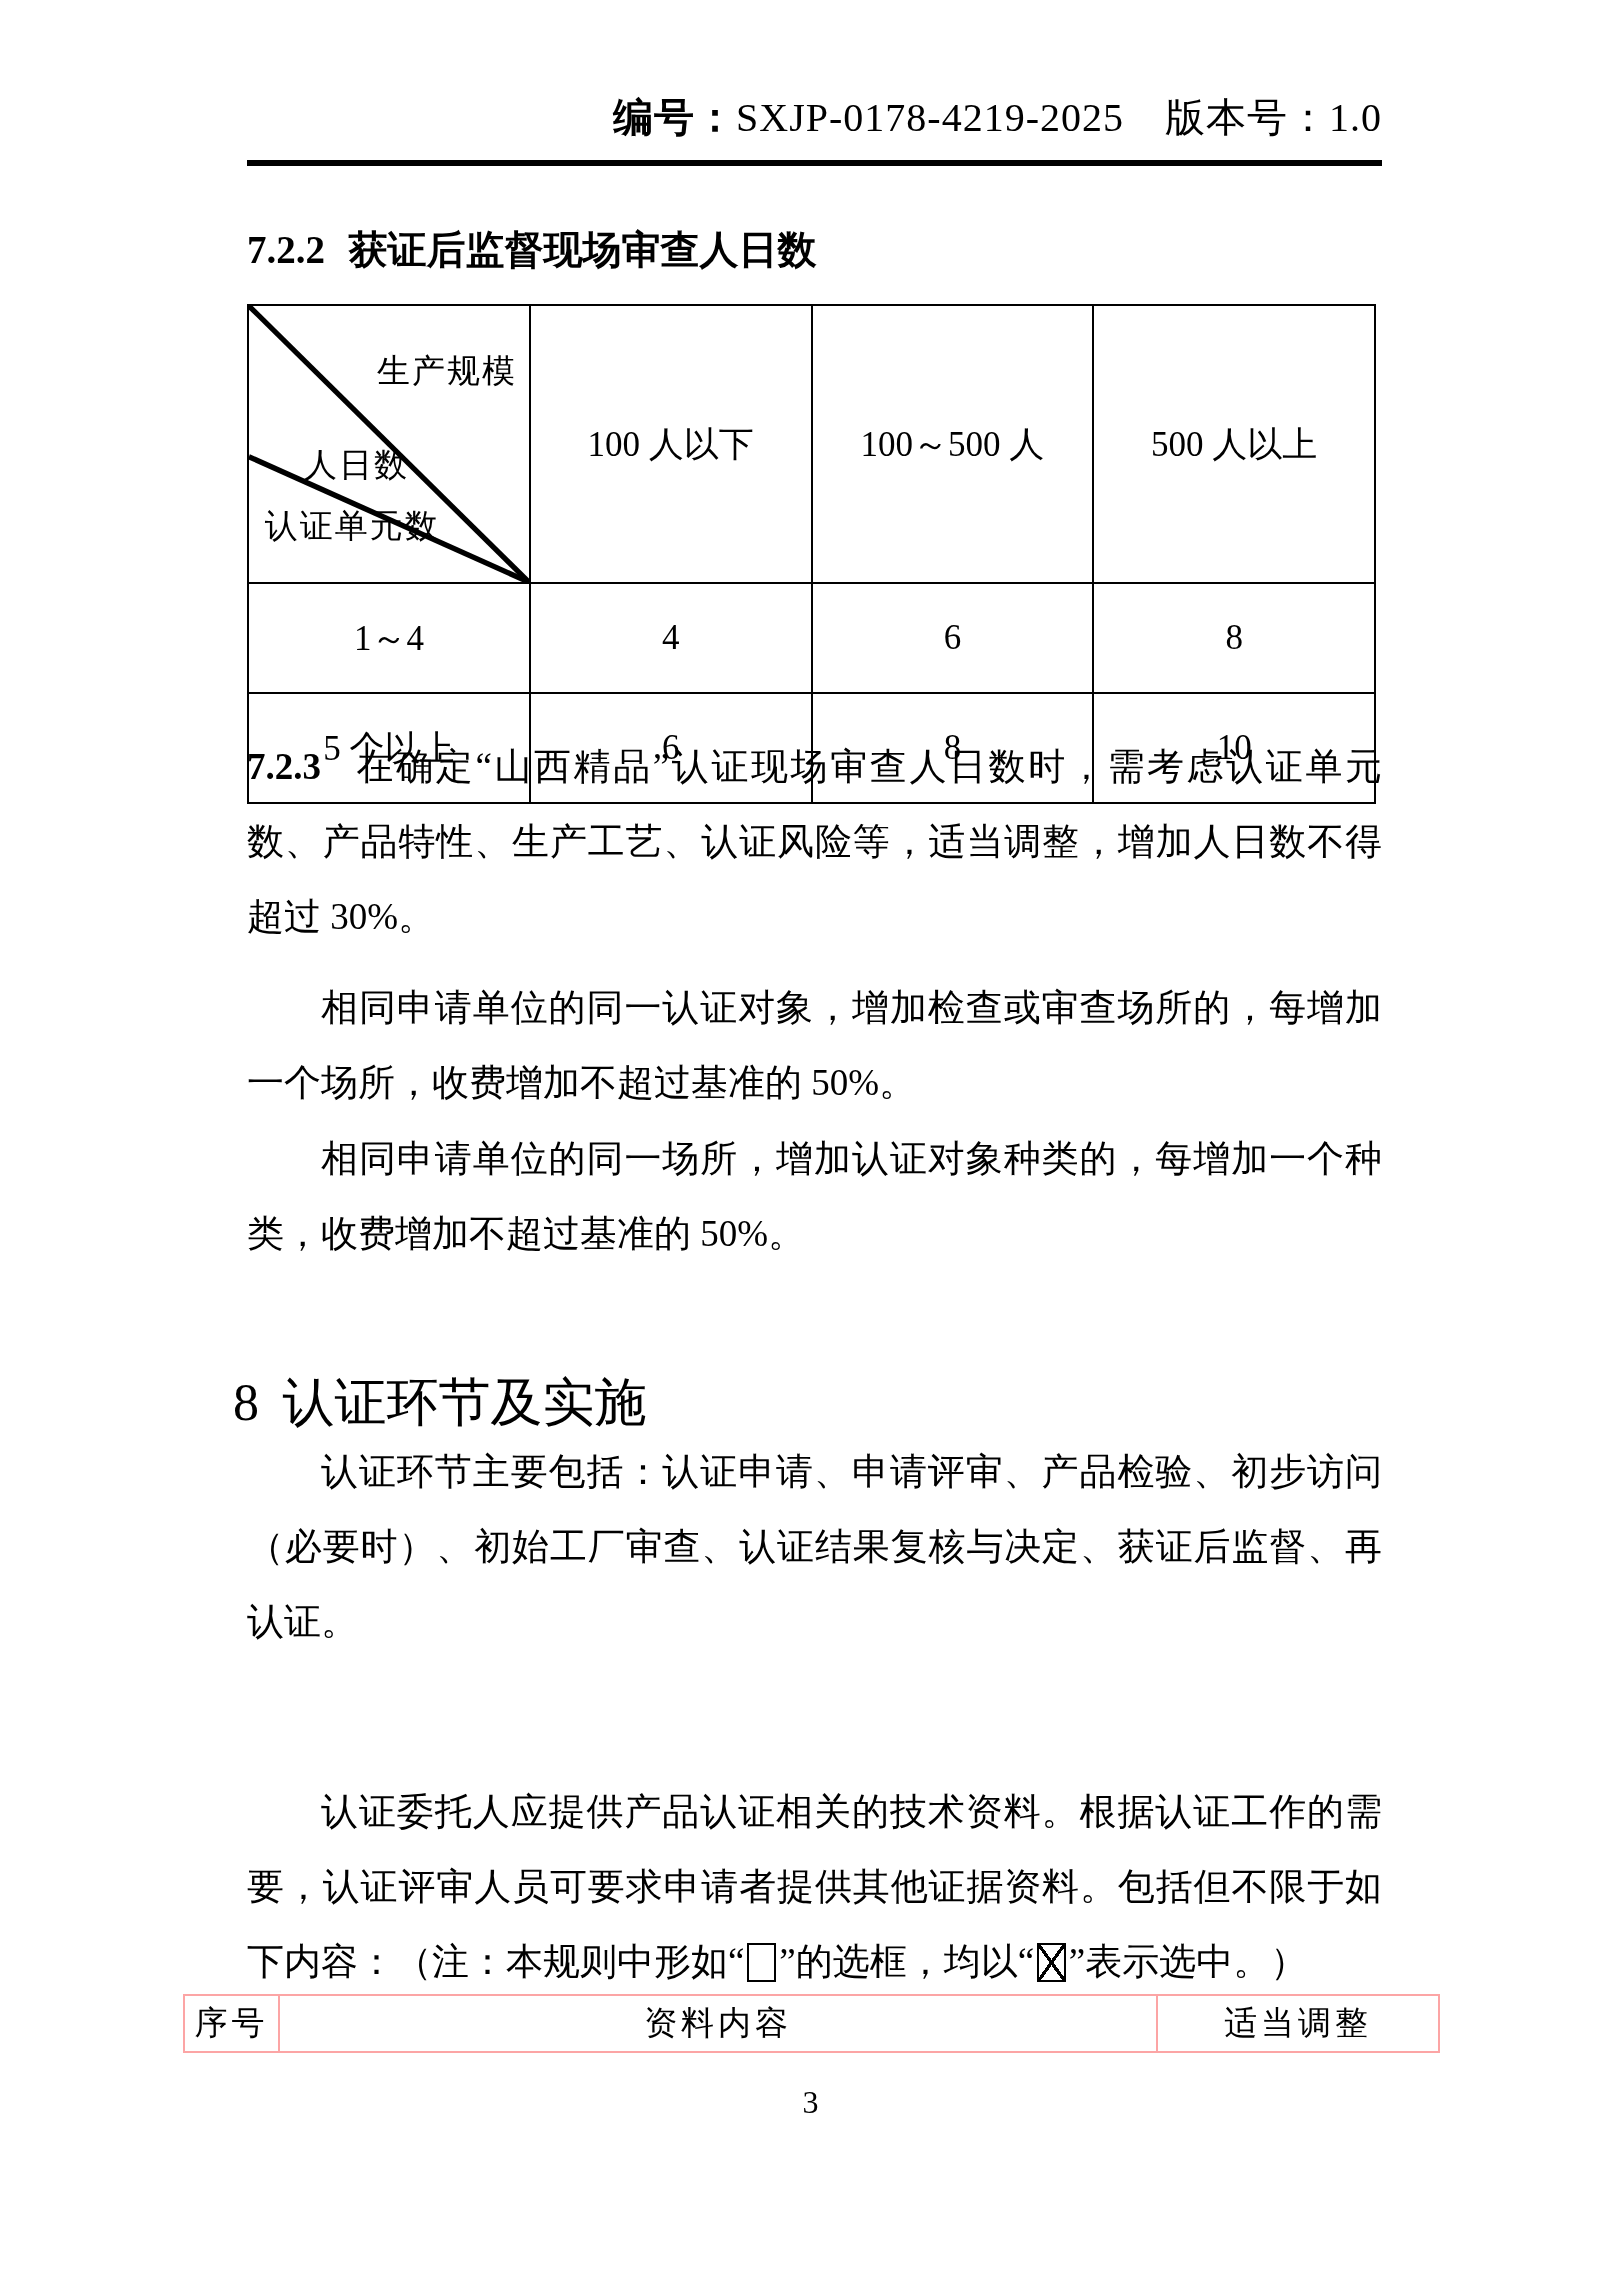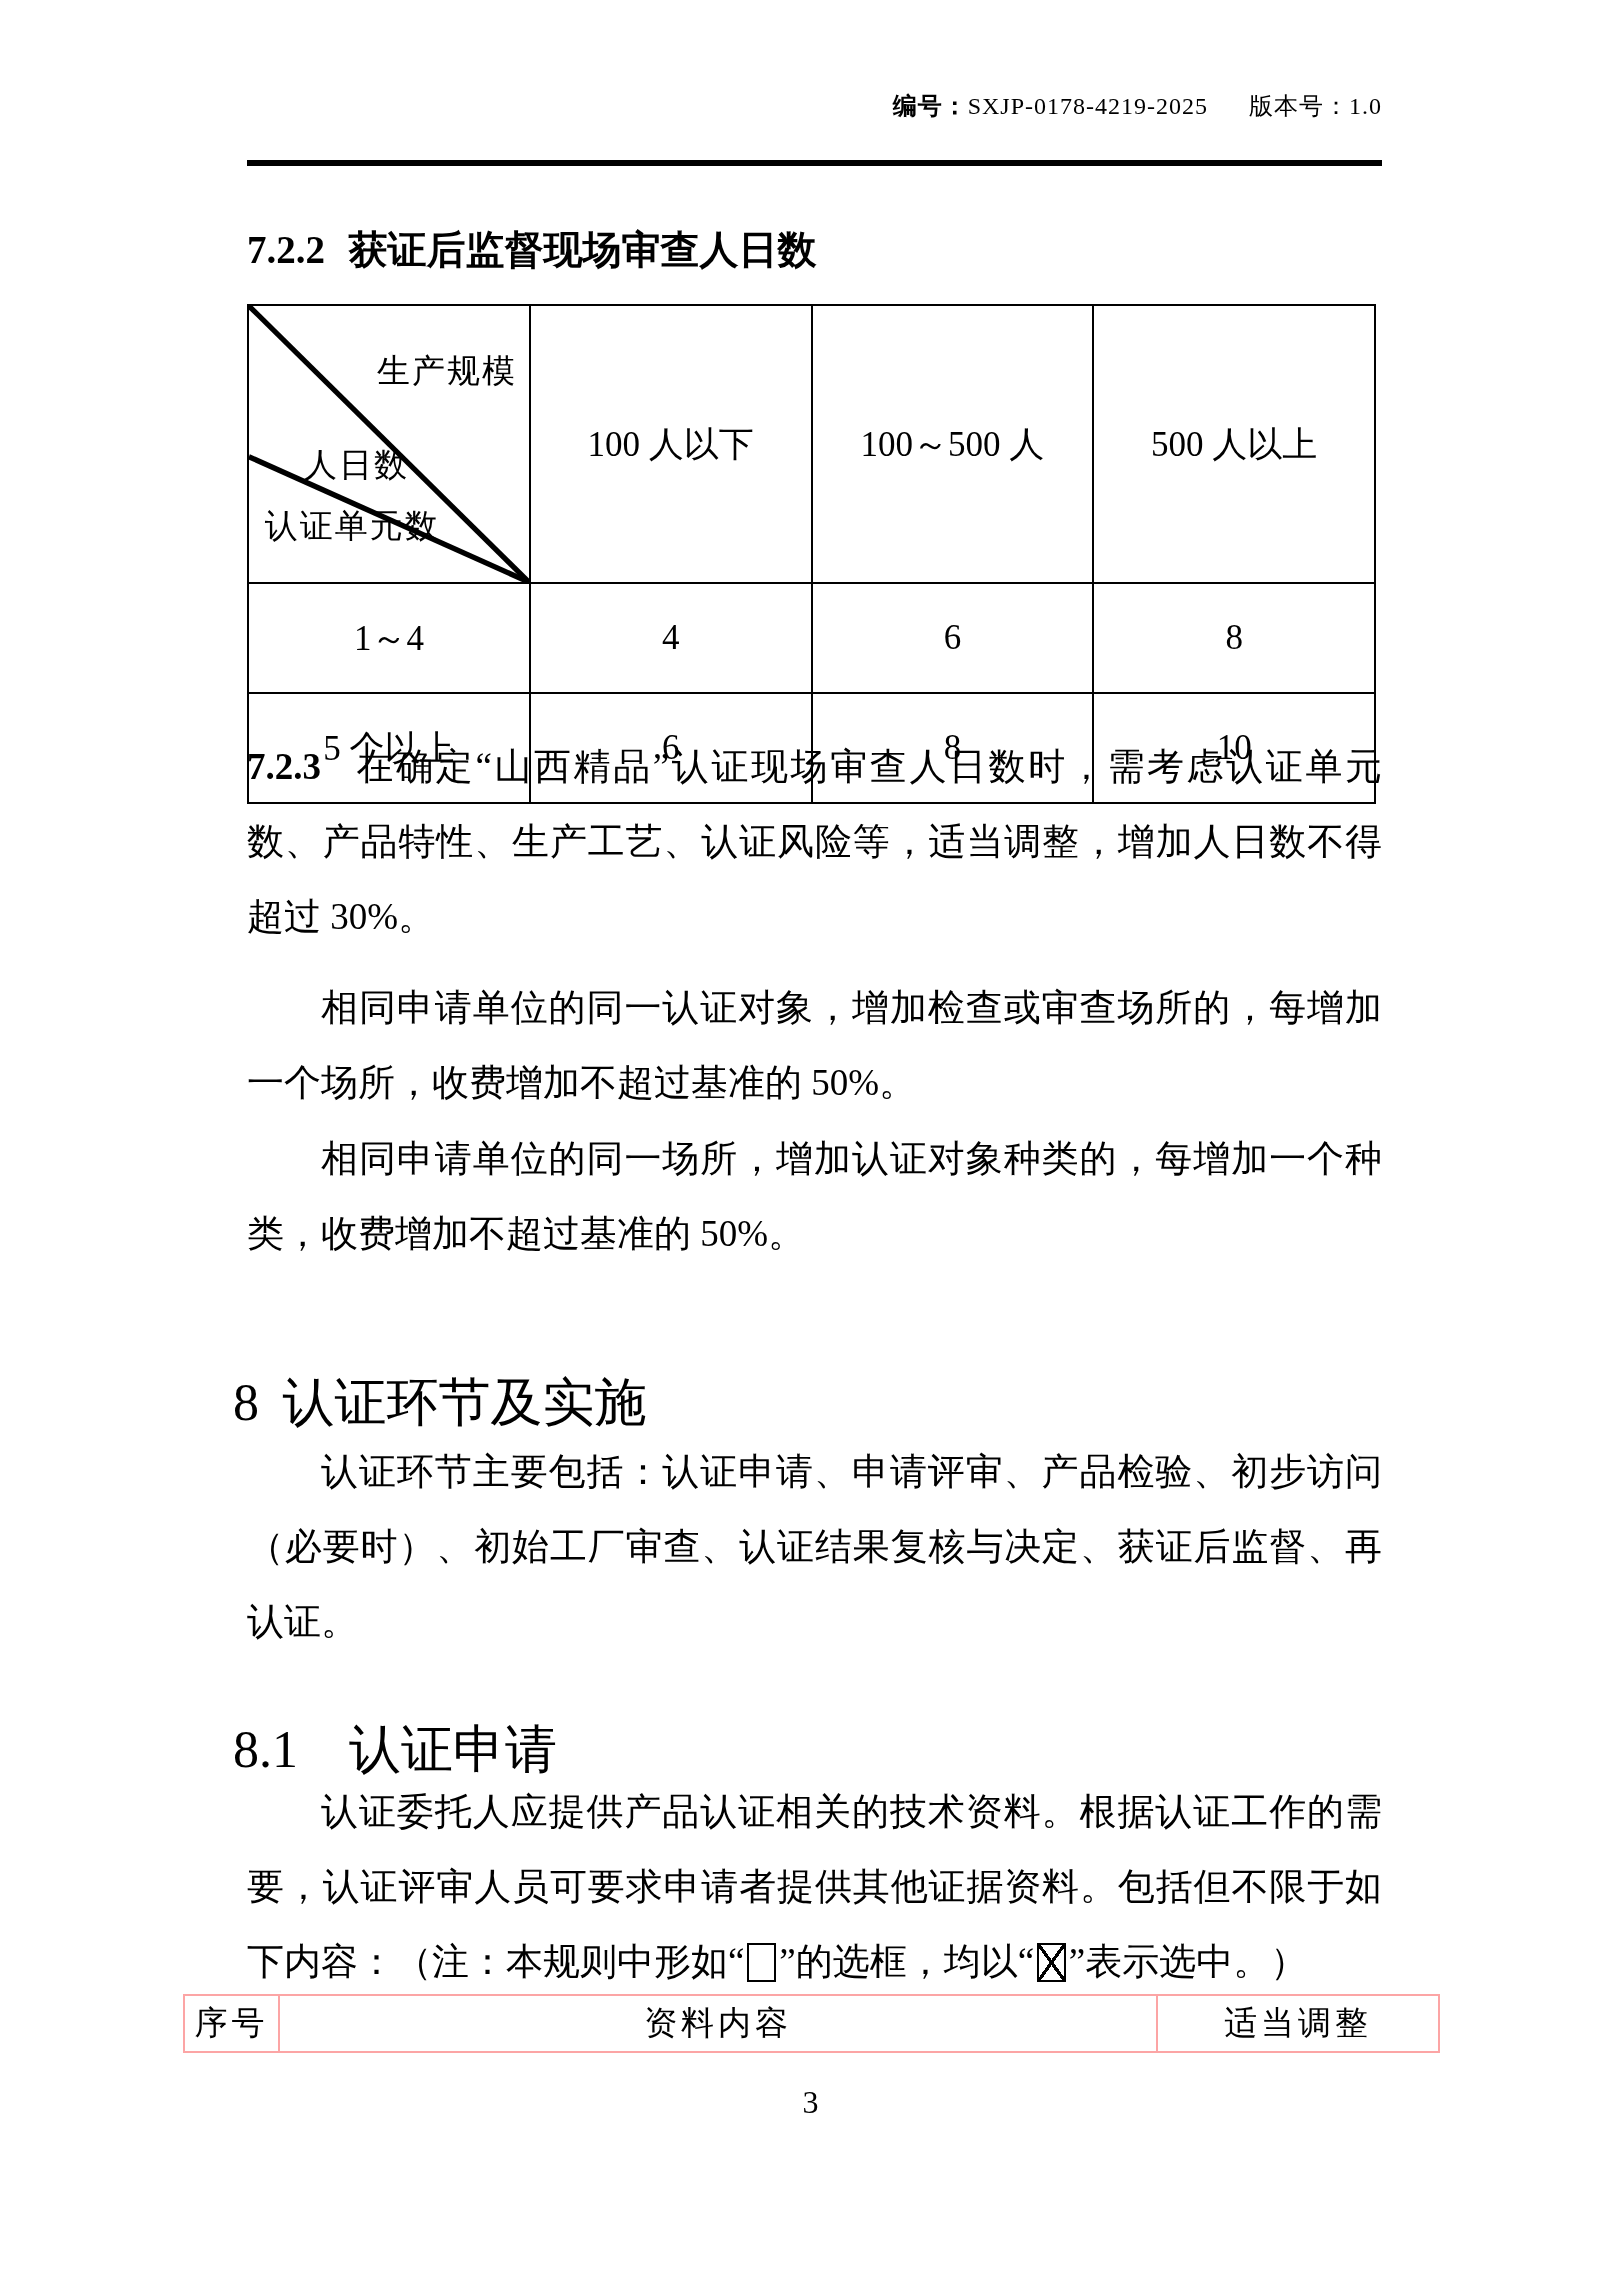--- a/index.html
+++ b/index.html
@@ -11,21 +11,21 @@
     color: #000;
     font-family: "Liberation Serif", "DejaVu Serif", serif;
     overflow: hidden;
   }
   .abs { position: absolute; }
 
   
   .header-meta {
     left: 247px; top: 90px; width: 1135px;
     text-align: right;
-    font-size: 24px;
+    font-size: 40px;
     letter-spacing: 1px;
     white-space: nowrap;
   }
   .header-meta .lbl-bold { font-weight: bold; }
   .header-meta .ver-label { margin-left: 41px; }
 
   .header-rule {
     left: 247px; top: 160px; width: 1135px; height: 5.9px;
     background: #000;
   }
@@ -172,23 +172,20 @@
   <div class="abs para indent" style="top:970px;">相同申请单位的同一认证对象，增加检查或审查场所的，每增加一个场所，收费增加不超过基准的 50%。</div>
 
   <div class="abs para indent" style="top:1121px;">相同申请单位的同一场所，增加认证对象种类的，每增加一个种类，收费增加不超过基准的 50%。</div>
 
   <div class="abs h-main" style="top:1368px;">
     <span class="h-num-gap-sm">8</span><span>认证环节及实施</span>
   </div>
 
   <div class="abs para indent" style="top:1434px;">认证环节主要包括：认证申请、申请评审、产品检验、初步访问（必要时）、初始工厂审查、认证结果复核与决定、获证后监督、再认证。</div>
 
-  <div class="abs h-main" style="top:1715px;">
-    <span class="h-num-gap-lg">8.1</span><span>认证申请</span>
-  </div>
 
   <div class="abs para indent rich-box" style="top:1774px;">认证委托人应提供产品认证相关的技术资料。根据认证工作的需要，认证评审人员可要求申请者提供其他证据资料。包括但不限于如下内容：（注：本规则中形如“<span class="cbox"></span>”的选框，均以“<span class="cbox cbox-x"></span>”表示选中。）</div>
 
   <table class="materials-table">
     <colgroup>
       <col style="width:95px">
       <col style="width:878px">
       <col style="width:282px">
     </colgroup>
     <tbody>

